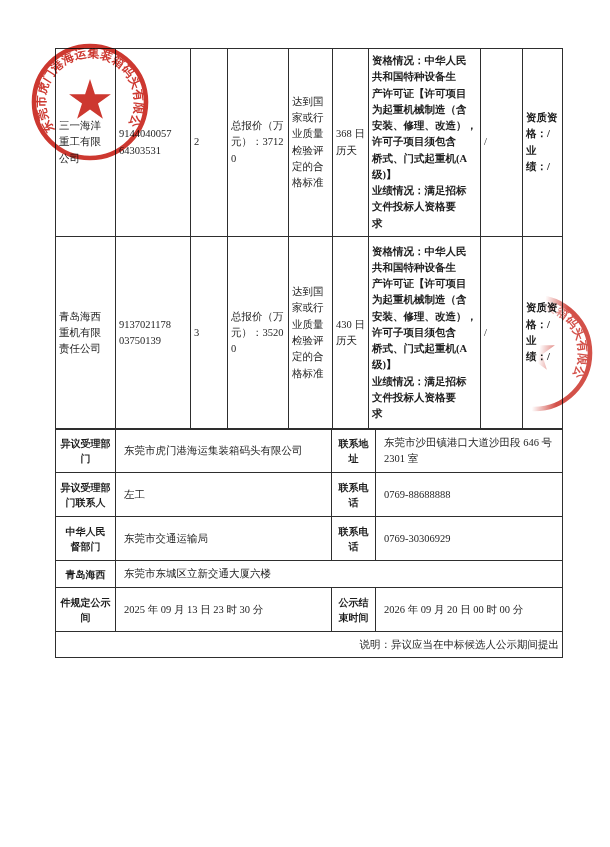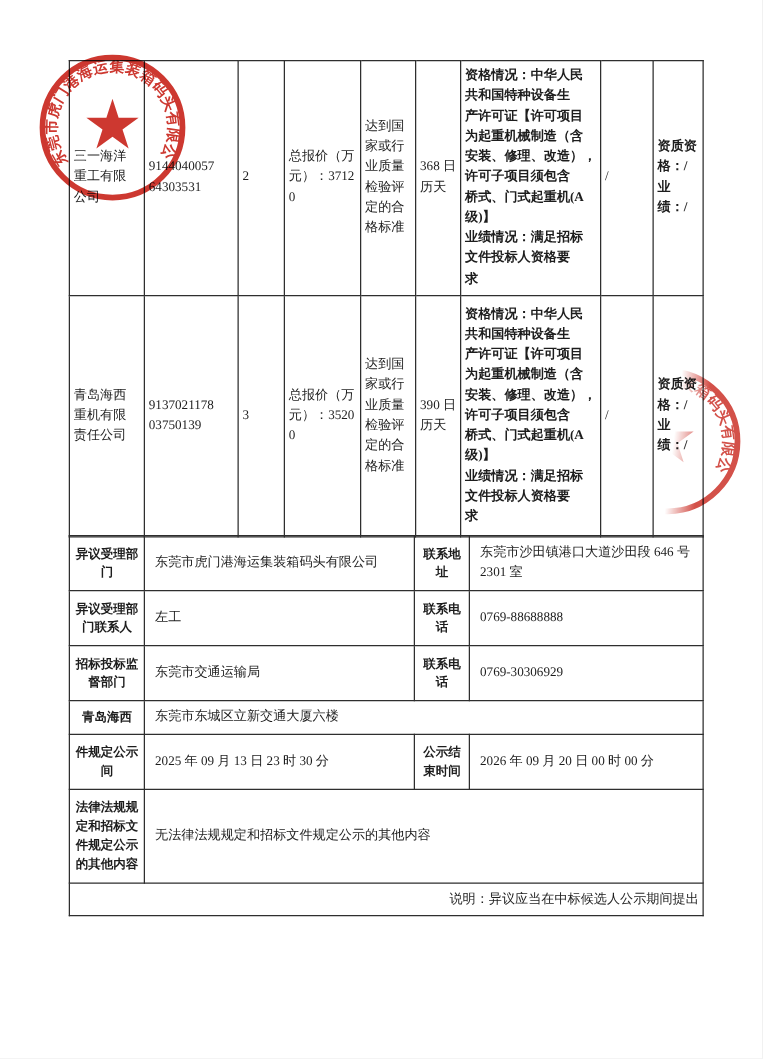--- a/index.html
+++ b/index.html
@@ -101,21 +101,21 @@
 03750139</td>
         <td class="center">3</td>
         <td class="center">总报价（万
 元）：35200</td>
         <td class="center">达到国
 家或行
 业质量
 检验评
 定的合
 格标准</td>
-        <td class="center">390 日
+        <td class="center">430 日
 历天</td>
         <td class="center qual">资格情况：中华人民
 共和国特种设备生
 产许可证【许可项目
 为起重机械制造（含
 安装、修理、改造），
 许可子项目须包含
 桥式、门式起重机(A
 级)】
 业绩情况：满足招标
@@ -148,45 +148,38 @@
       </tr>
       <tr style="height:44px">
         <td class="lbl">异议受理部
 门联系人</td>
         <td class="val">左工</td>
         <td class="lbl">联系电
 话</td>
         <td class="val">0769-88688888</td>
       </tr>
       <tr style="height:44px">
-        <td class="lbl">招标投标监
+        <td class="lbl">中华人民
 督部门</td>
         <td class="val">东莞市交通运输局</td>
         <td class="lbl">联系电
 话</td>
         <td class="val">0769-30306929</td>
       </tr>
       <tr style="height:27px">
         <td class="lbl">青岛海西</td>
         <td class="val" colspan="3">东莞市东城区立新交通大厦六楼</td>
       </tr>
       <tr style="height:44px">
         <td class="lbl">件规定公示
 间</td>
         <td class="val">2025 年 09 月 13 日 23 时 30 分</td>
         <td class="lbl">公示结
 束时间</td>
         <td class="val">2026 年 09 月 20 日 00 时 00 分</td>
-      </tr>
-      <tr style="height:75px">
-        <td class="lbl">法律法规规
-定和招标文
-件规定公示
-的其他内容</td>
-        <td class="val" colspan="3">无法律法规规定和招标文件规定公示的其他内容</td>
       </tr>
       <tr style="height:26px">
         <td class="note-cell" colspan="4">说明：异议应当在中标候选人公示期间提出</td>
       </tr>
     </tbody>
       </table>
   </div>
 
   <div class="stamp stamp-main">
     <svg viewBox="0 0 140 140" width="140" height="140">

